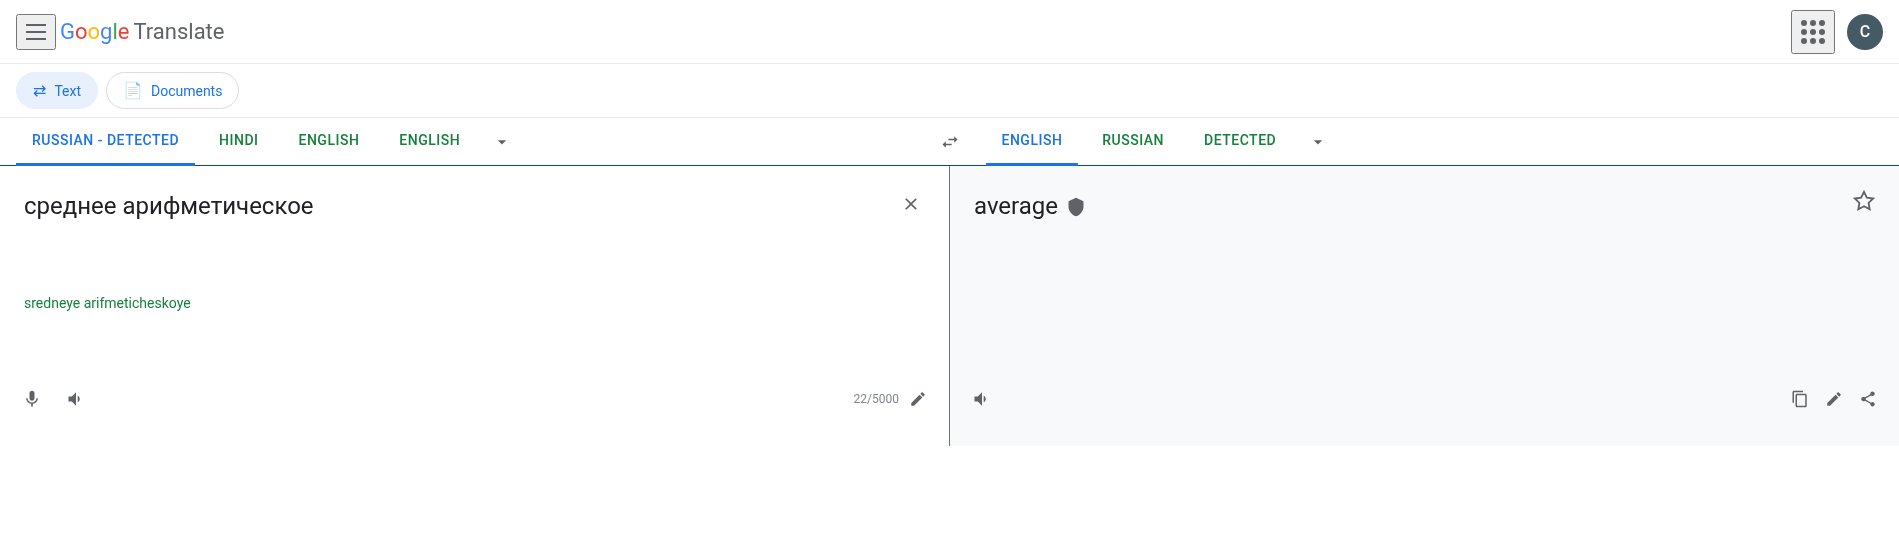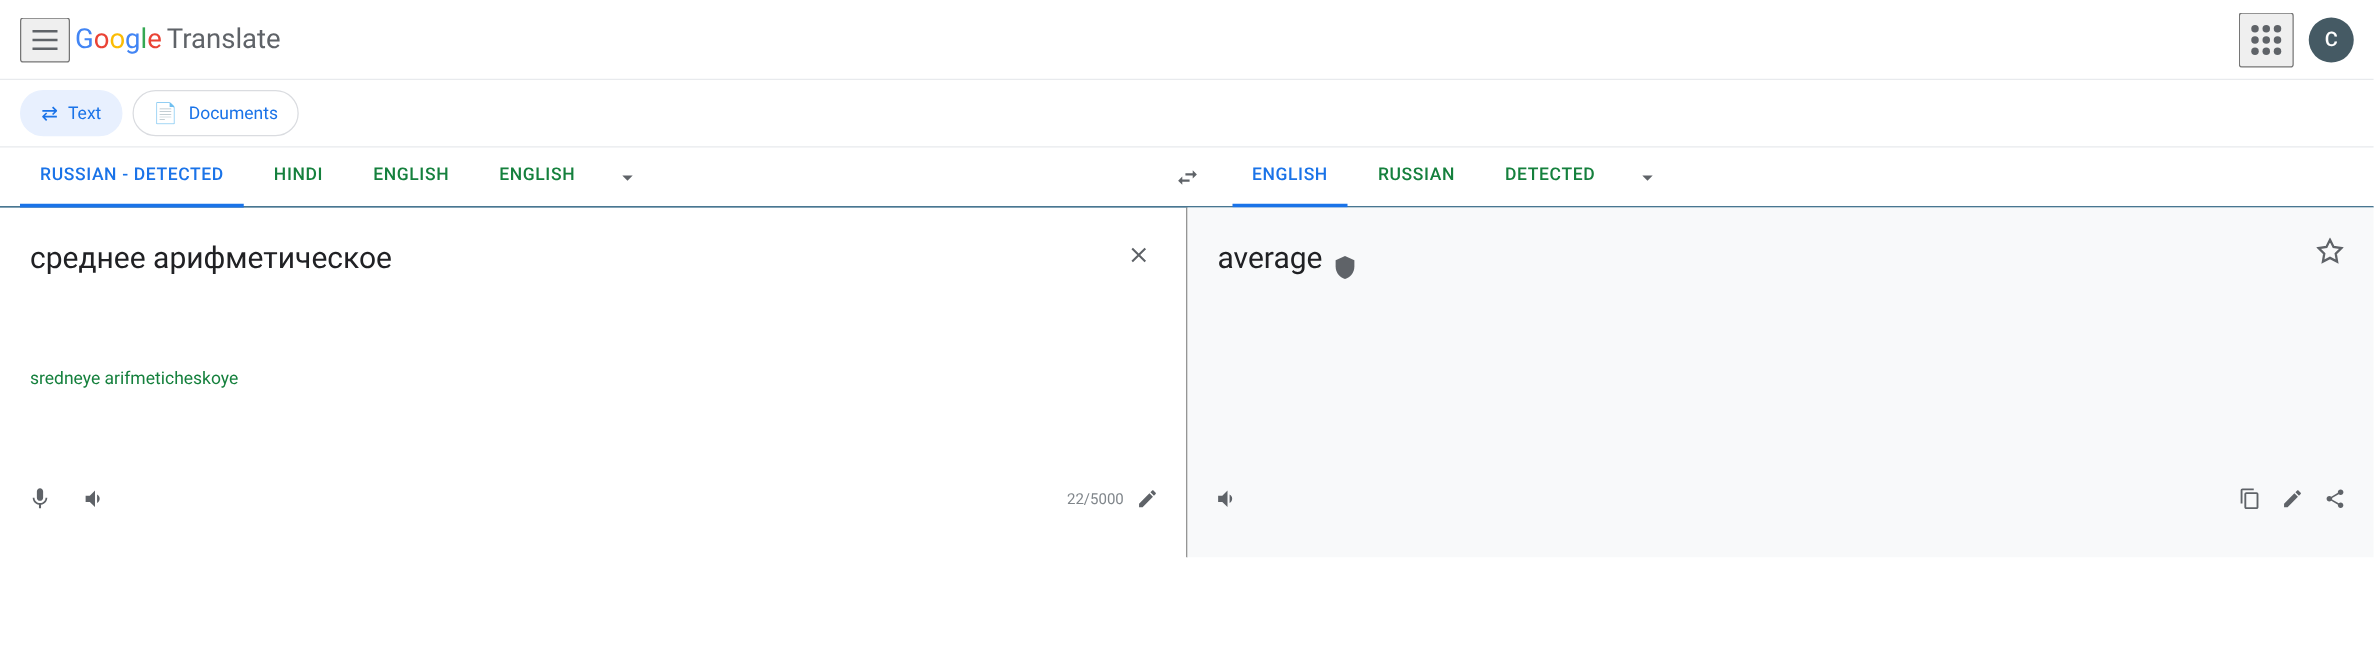--- a/index.html
+++ b/index.html
@@ -390,21 +390,21 @@
         <button class="icon-btn" title="Edit">
           <svg width="18" height="18" viewBox="0 0 24 24" fill="#5f6368">
               <path d="M3 17.25V21h3.75L17.81 9.94l-3.75-3.75L3 17.25zM20.71 7.04c.39-.39.39-1.02 0-1.41l-2.34-2.34c-.39-.39-1.02-.39-1.41 0l-1.83 1.83 3.75 3.75 1.83-1.83z"></path>
             </svg>
         </button>
       </div>
     </div>
   </div>
 
   <div class="panel-right">
-    <div style="display:flex;align-items:flex-end;">
+    <div style="display:flex;align-items:center;">
       <span class="output-text">average</span>
       <span class="output-badge">
         <svg width="20" height="20" viewBox="0 0 24 24" fill="#5f6368">
             <path d="M12 1L3 5v6c0 5.55 3.84 10.74 9 12 5.16-1.26 9-6.45 9-12V5l-9-4z"></path>
           </svg>
       </span>
     </div>
     <button class="star-btn" title="Save translation">
       <svg width="22" height="22" viewBox="0 0 24 24" fill="none" stroke="#5f6368" stroke-width="2">
           <path d="M12 2l3.09 6.26L22 9.27l-5 4.87 1.18 6.88L12 17.77l-6.18 3.25L7 14.14 2 9.27l6.91-1.01L12 2z"></path>

